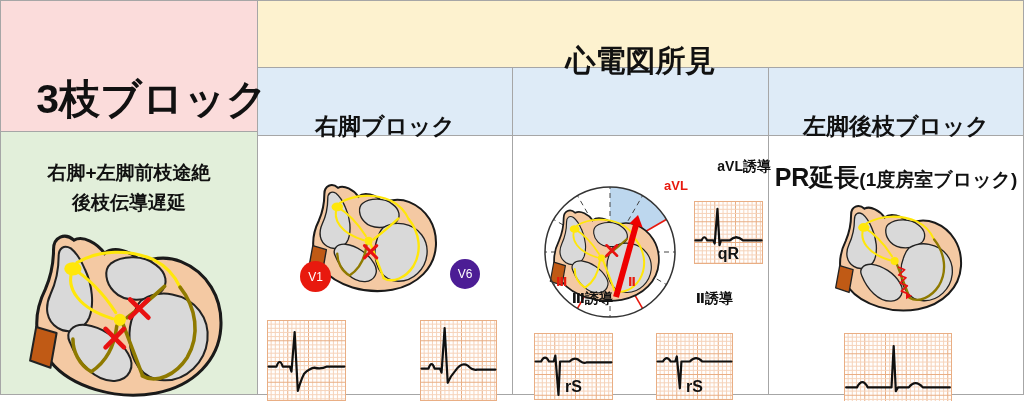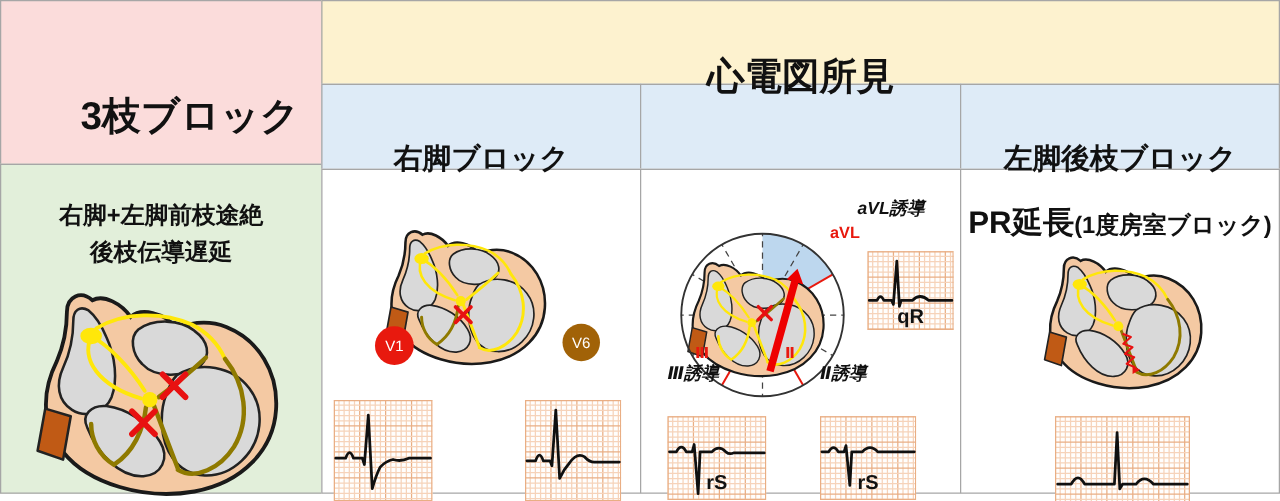--- a/index.html
+++ b/index.html
@@ -4,40 +4,40 @@
 <style>
   html,body{margin:0;padding:0;background:#fff;}
   .stage{position:relative;width:1024px;height:401px;background:#fff;overflow:hidden;
          font-family:"Liberation Sans","DejaVu Sans",sans-serif;color:#111;}
   .cell{position:absolute;box-sizing:border-box;border:1px solid #a6a6a6;}
   .abs{position:absolute;margin-top:24px;}
   .ctr{text-align:center;}
   .b{font-weight:bold;}
   .badge{position:absolute;border-radius:50%;display:flex;align-items:center;justify-content:center;
          color:#fff;font-weight:normal;font-size:12px;text-align:center;}
-  .leadlbl{position:absolute;font-weight:bold;font-size:14px;text-align:left;font-style:italic;}
+  .leadlbl{position:absolute;font-weight:bold;font-size:14px;text-align:right;}
   .patlbl{position:absolute;font-weight:bold;font-size:16px;text-align:center;}
   .redlbl{position:absolute;font-weight:bold;color:#e8190e;text-align:left;}
 </style>
 </head>
 <body>
 
 <div class="stage">
 
   <div class="cell" id="c-pink" style="left:0;top:0;width:258px;height:132px;background:#fbdcdb"></div>
   <div class="cell" id="c-green" style="left:0;top:131px;width:258px;height:264px;background:#e2efda"></div>
   <div class="cell" id="c-yellow" style="left:257px;top:0;width:767px;height:68px;background:#fdf2cf"></div>
   <div class="cell" style="left:257px;top:67px;width:256px;height:69px;background:#deebf7"></div>
   <div class="cell" style="left:512px;top:67px;width:257px;height:69px;background:#deebf7"></div>
   <div class="cell" style="left:768px;top:67px;width:256px;height:69px;background:#deebf7"></div>
   <div class="cell" style="left:257px;top:135px;width:256px;height:260px;background:#fff"></div>
   <div class="cell" style="left:512px;top:135px;width:257px;height:260px;background:#fff"></div>
   <div class="cell" style="left:768px;top:135px;width:256px;height:260px;background:#fff"></div>
 
-  <div class="abs ctr b" style="left:0;top:48px;width:304px;font-size:31px">3枝ブロック</div>
+  <div class="abs ctr b" style="left:0;top:48px;width:304px;font-size:41px">3枝ブロック</div>
   <div class="abs ctr b" style="left:257px;top:17px;width:767px;font-size:30px">心電図所見</div>
   <div class="abs ctr b" style="left:257px;top:87px;width:256px;font-size:23px">右脚ブロック</div>
   <div class="abs ctr b" style="left:768px;top:87px;width:256px;font-size:23px">左脚後枝ブロック</div>
 
   <div class="abs ctr b" style="left:0;top:134px;width:258px;font-size:19px;line-height:30px">
     <div>右脚+左脚前枝途絶</div>
     <div>後枝伝導遅延</div>
   </div>
   <div class="abs" id="heart-left" style="left:26px;top:206px"><svg width="204" height="173" viewBox="0 0 204 173" xmlns="http://www.w3.org/2000/svg">
         <g transform="scale(1.020)">
@@ -78,21 +78,21 @@
           <path d="M95,92 C101,108 108,126 114,142" fill="none" stroke="#ffe70a" stroke-width="3.5" stroke-linecap="round"></path>
           <path d="M89,94 C87,112 79,129 64,139 C52,132 46,119 46,107" fill="none" stroke="#8f7a00" stroke-width="3.5" stroke-linecap="round"></path>
           <path d="M99,86 C111,77 124,66 136,55" fill="none" stroke="#ffe70a" stroke-width="3.5" stroke-linecap="round"></path>
           <ellipse cx="46" cy="38" rx="8.5" ry="6.5" fill="#ffe70a"></ellipse>
           <circle cx="92" cy="88" r="6" fill="#ffe70a"></circle>
           <line x1="86" y1="95" x2="104" y2="113" stroke="#e81111" stroke-width="4.5" stroke-linecap="round"></line>
           <line x1="86" y1="113" x2="104" y2="95" stroke="#e81111" stroke-width="4.5" stroke-linecap="round"></line>
         </g>
       </svg></div>
   <div class="badge" style="left:300px;top:261px;width:31px;height:31px;background:#e8190e">V1</div>
-  <div class="badge" style="left:450px;top:259px;width:30px;height:30px;background:#a16207">V6</div>
+  <div class="badge" style="left:450px;top:259px;width:30px;height:30px;background:#4c1d95">V6</div>
   <div class="abs" id="ecg-v1" style="left:267px;top:296px"><svg width="79" height="81" viewBox="0 0 79 81" xmlns="http://www.w3.org/2000/svg">
         <rect width="79" height="81" fill="#fffefd"></rect>
         <line x1="0" y1="0" x2="0" y2="81" stroke="#e9ae84" stroke-width="1"></line>
         <line x1="4.15" y1="0" x2="4.15" y2="81" stroke="#f6d3ba" stroke-width="1"></line>
         <line x1="8.3" y1="0" x2="8.3" y2="81" stroke="#f6d3ba" stroke-width="1"></line>
         <line x1="12.450000000000001" y1="0" x2="12.450000000000001" y2="81" stroke="#f6d3ba" stroke-width="1"></line>
         <line x1="16.6" y1="0" x2="16.6" y2="81" stroke="#f6d3ba" stroke-width="1"></line>
         <line x1="20.75" y1="0" x2="20.75" y2="81" stroke="#e9ae84" stroke-width="1"></line>
         <line x1="24.900000000000002" y1="0" x2="24.900000000000002" y2="81" stroke="#f6d3ba" stroke-width="1"></line>
         <line x1="29.050000000000004" y1="0" x2="29.050000000000004" y2="81" stroke="#f6d3ba" stroke-width="1"></line>

